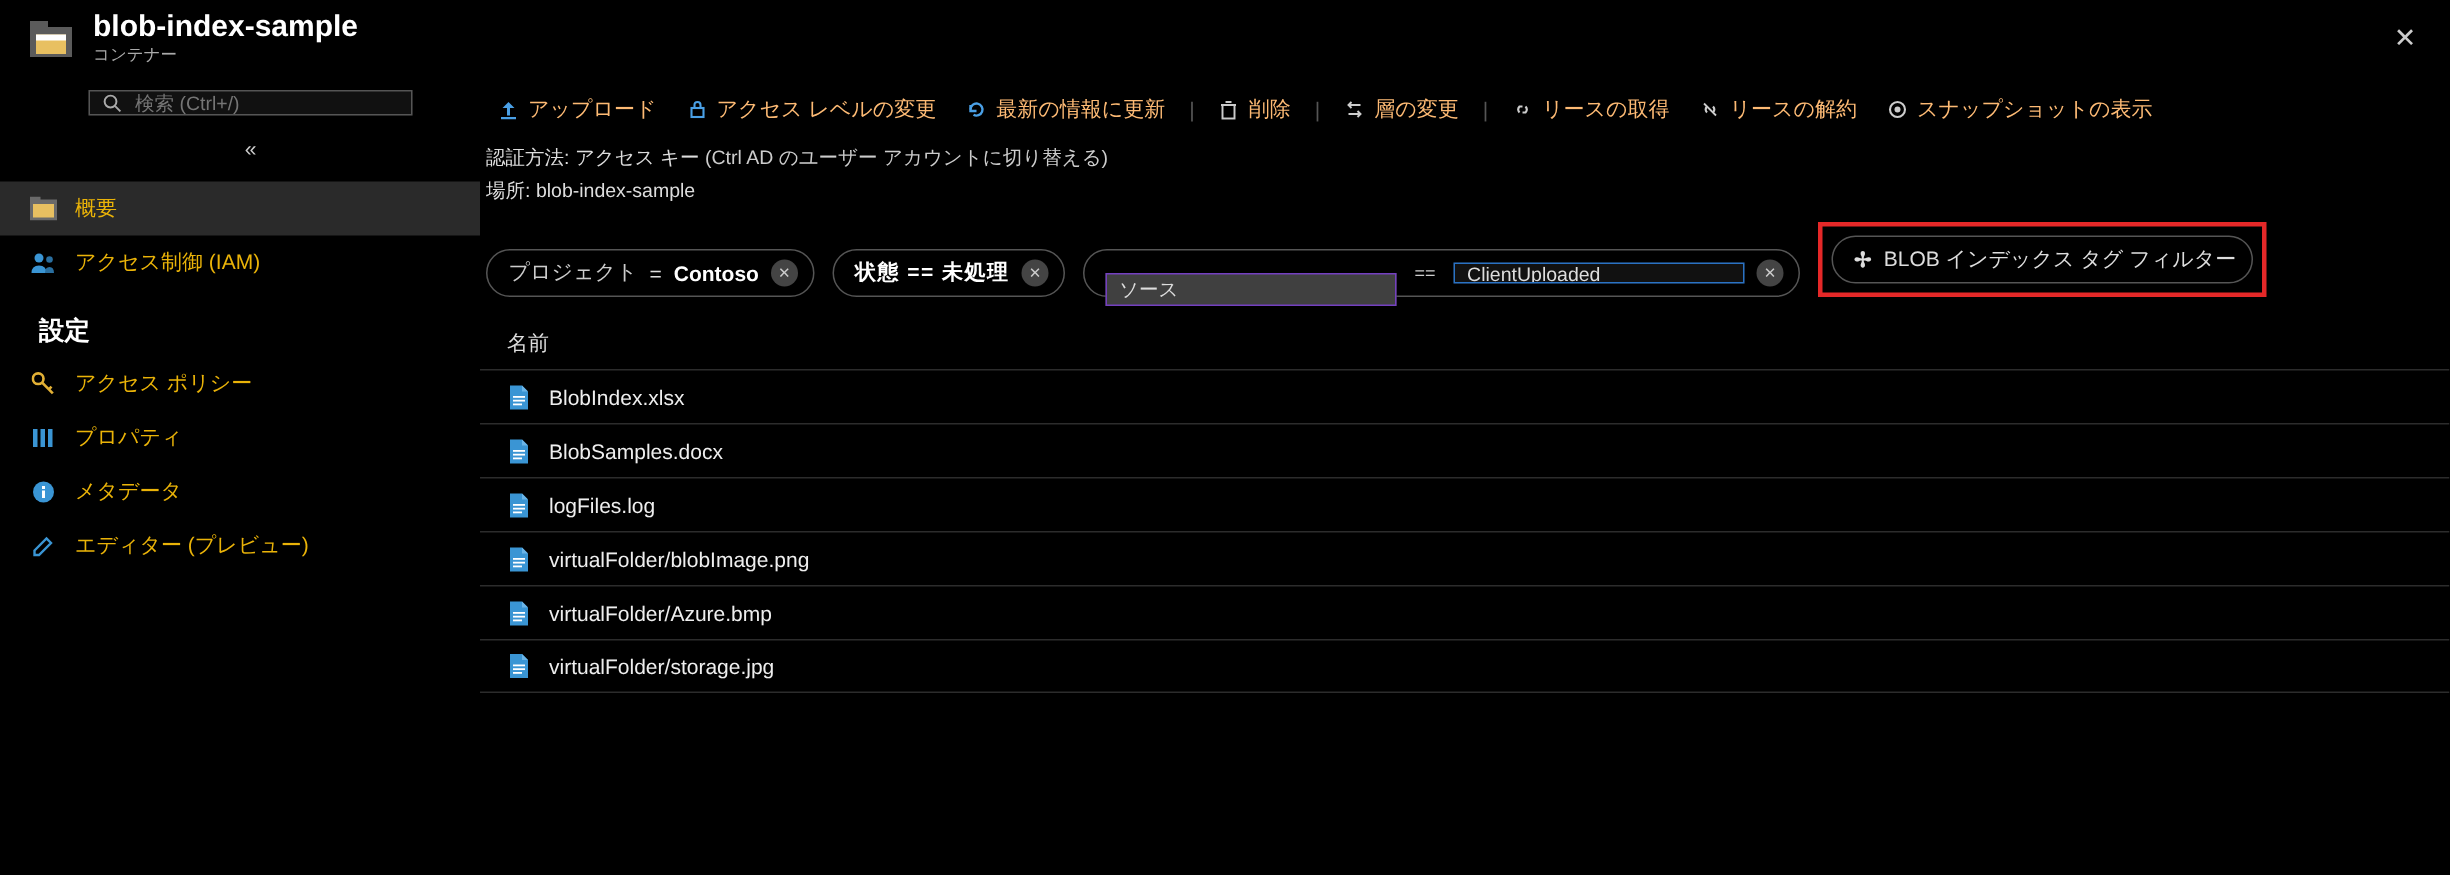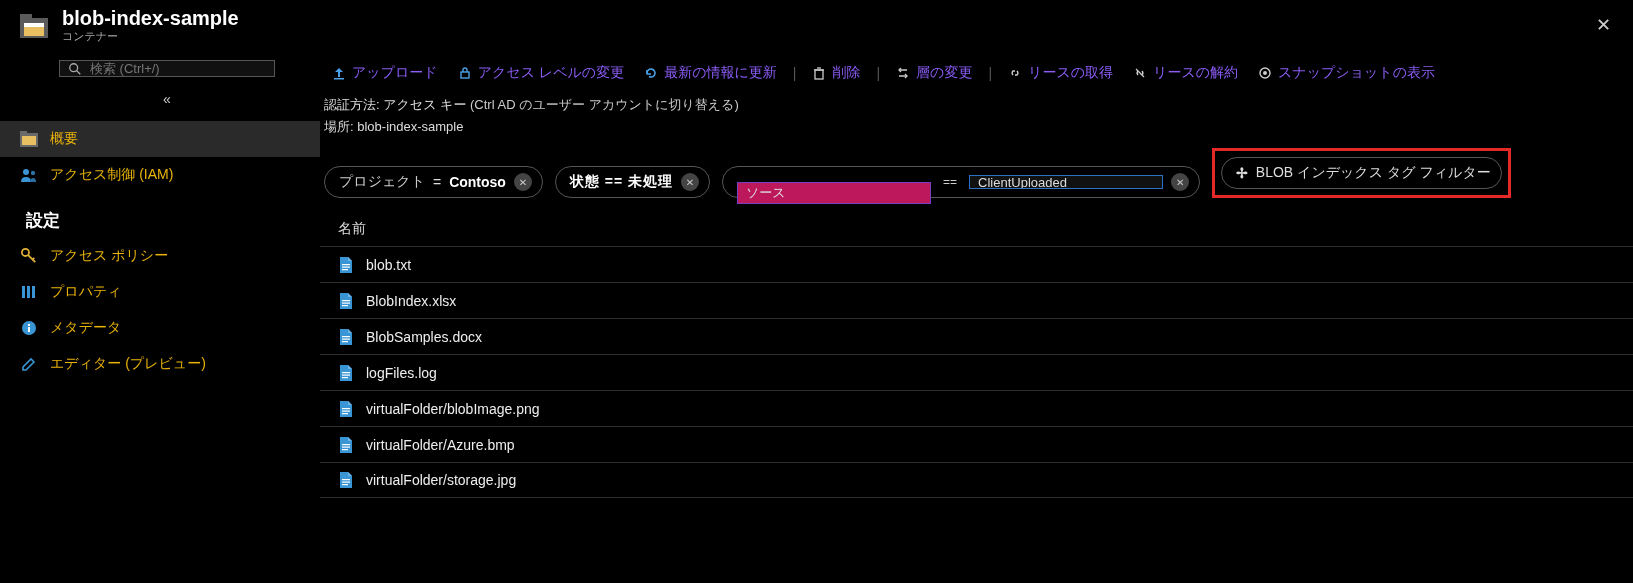--- a/index.html
+++ b/index.html
@@ -110,21 +110,21 @@
     gap: 4px;
     padding: 4px 4px 10px 4px;
     flex-wrap: nowrap;
     font-size: 14px;
   }
   .toolbar-item {
     display: inline-flex;
     align-items: center;
     gap: 6px;
     padding: 2px 8px;
-    color: #8b5cf6;
+    color: #fdba74;
     cursor: pointer;
     white-space: nowrap;
   }
   .toolbar-sep {
     color: #555;
     padding: 0 4px;
     font-size: 14px;
   }
   .tb-icon { width:14px; height:14px; display:inline-flex; align-items:center; justify-content:center; }
 
@@ -155,21 +155,21 @@
   }
   .pill .close-pill {
     width: 18px; height:18px; border-radius:50%; background:#444;
     display:flex; align-items:center; justify-content:center;
     font-size:10px; color:#ccc; cursor:pointer;
   }
   .pill-label { color:#ccc; }
   .pill-bold { font-weight:600; color:#fff; }
 
   .pill-input-k {
-    background:#be185d; border:1px solid #7440c0; height:22px;
+    background:#404040; border:1px solid #7440c0; height:22px;
     padding:0 8px; color:#ddd; font-size:13px; min-width:110px;margin-top:22px;
   }
   .pill-input-v {
     background:#111; border:1px solid #2a72c4; height:14px;
     padding:0 8px; color:#ddd; font-size:13px; min-width:170px;
   }
   .eq-text { padding: 0 4px; font-size:12px; color:#ccc; }
 
   .highlight-box {
     border: 3px solid #e52828;
@@ -427,32 +427,20 @@
         <div class="file-row">
           <span class="file-icon">
             <svg viewBox="0 0 16 18" width="16" height="18">
               <path d="M2 1 L10 1 L14 5 L14 17 L2 17 Z" fill="#3a95d4"></path>
               <path d="M10 1 L10 5 L14 5 Z" fill="#6bb5e8"></path>
               <rect x="4" y="8" width="8" height="1.2" fill="#fff"></rect>
               <rect x="4" y="10.5" width="8" height="1.2" fill="#fff"></rect>
               <rect x="4" y="13" width="6" height="1.2" fill="#fff"></rect>
             </svg>
           </span>
-          <span>blob.txt</span>
-        </div>
-        <div class="file-row">
-          <span class="file-icon">
-            <svg viewBox="0 0 16 18" width="16" height="18">
-              <path d="M2 1 L10 1 L14 5 L14 17 L2 17 Z" fill="#3a95d4"></path>
-              <path d="M10 1 L10 5 L14 5 Z" fill="#6bb5e8"></path>
-              <rect x="4" y="8" width="8" height="1.2" fill="#fff"></rect>
-              <rect x="4" y="10.5" width="8" height="1.2" fill="#fff"></rect>
-              <rect x="4" y="13" width="6" height="1.2" fill="#fff"></rect>
-            </svg>
-          </span>
           <span>BlobIndex.xlsx</span>
         </div>
         <div class="file-row">
           <span class="file-icon">
             <svg viewBox="0 0 16 18" width="16" height="18">
               <path d="M2 1 L10 1 L14 5 L14 17 L2 17 Z" fill="#3a95d4"></path>
               <path d="M10 1 L10 5 L14 5 Z" fill="#6bb5e8"></path>
               <rect x="4" y="8" width="8" height="1.2" fill="#fff"></rect>
               <rect x="4" y="10.5" width="8" height="1.2" fill="#fff"></rect>
               <rect x="4" y="13" width="6" height="1.2" fill="#fff"></rect>

